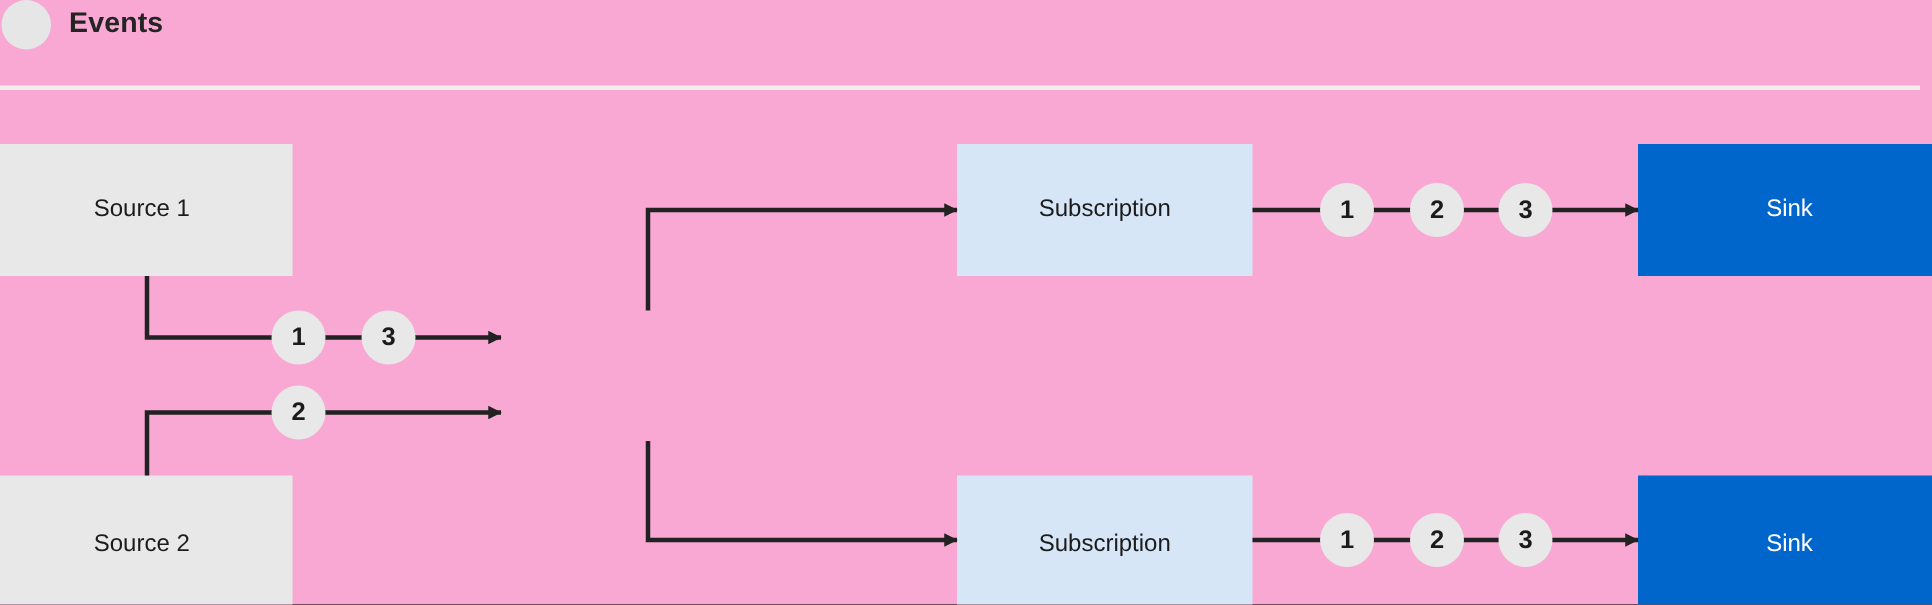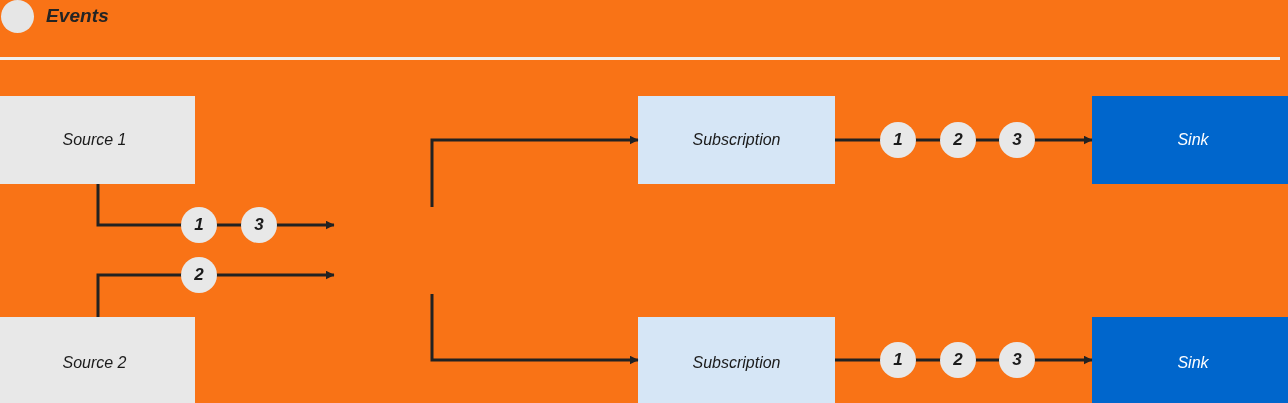--- a/index.html
+++ b/index.html
@@ -11,22 +11,21 @@
     width: 1288px;
     height: 403px;
     overflow: hidden;
     font-family: "Liberation Sans", sans-serif;
     position: relative;
   }
   #stage {
     position: relative;
     width: 1288px;
     height: 403px;
-    background: #f97316;
-    font-style: italic;
+    background: #f9a8d4;
   }
 
   
   #header-bar {
     position: absolute;
     left: 0; top: 0;
     width: 1288px; height: 58px;
   }
   #events-dot {
     position: absolute;

